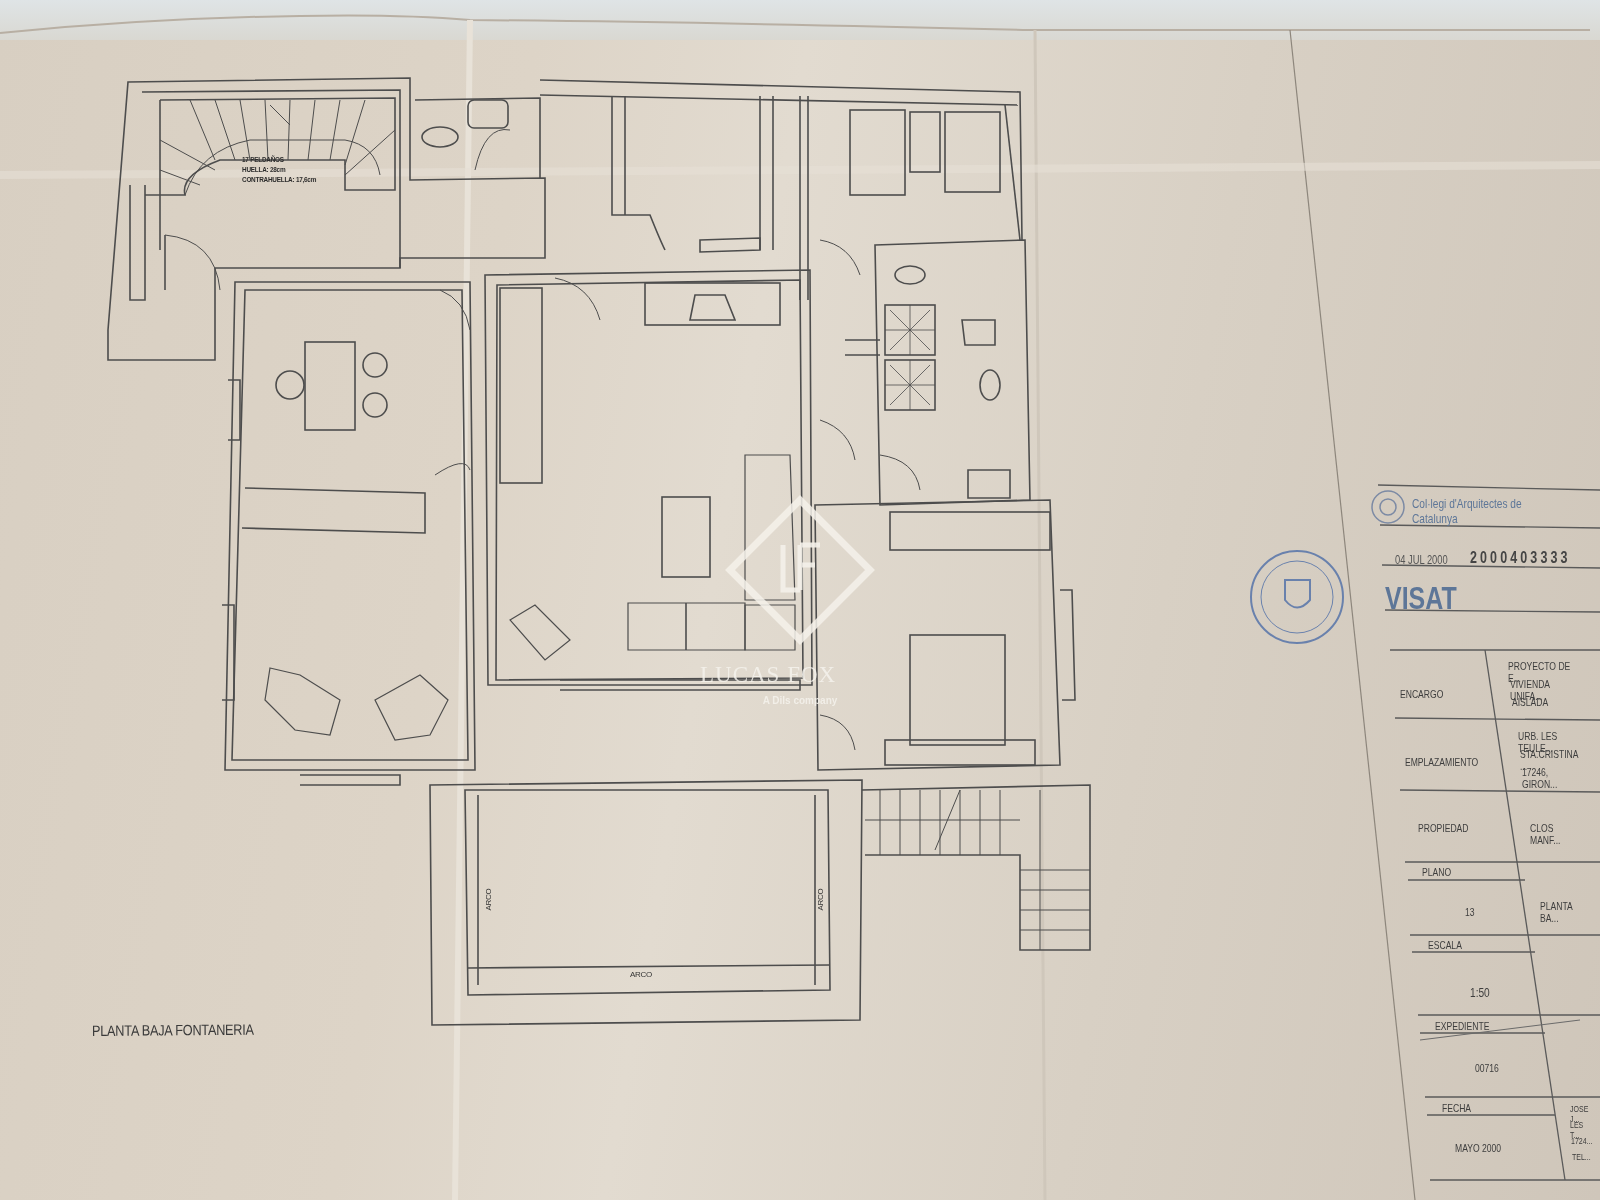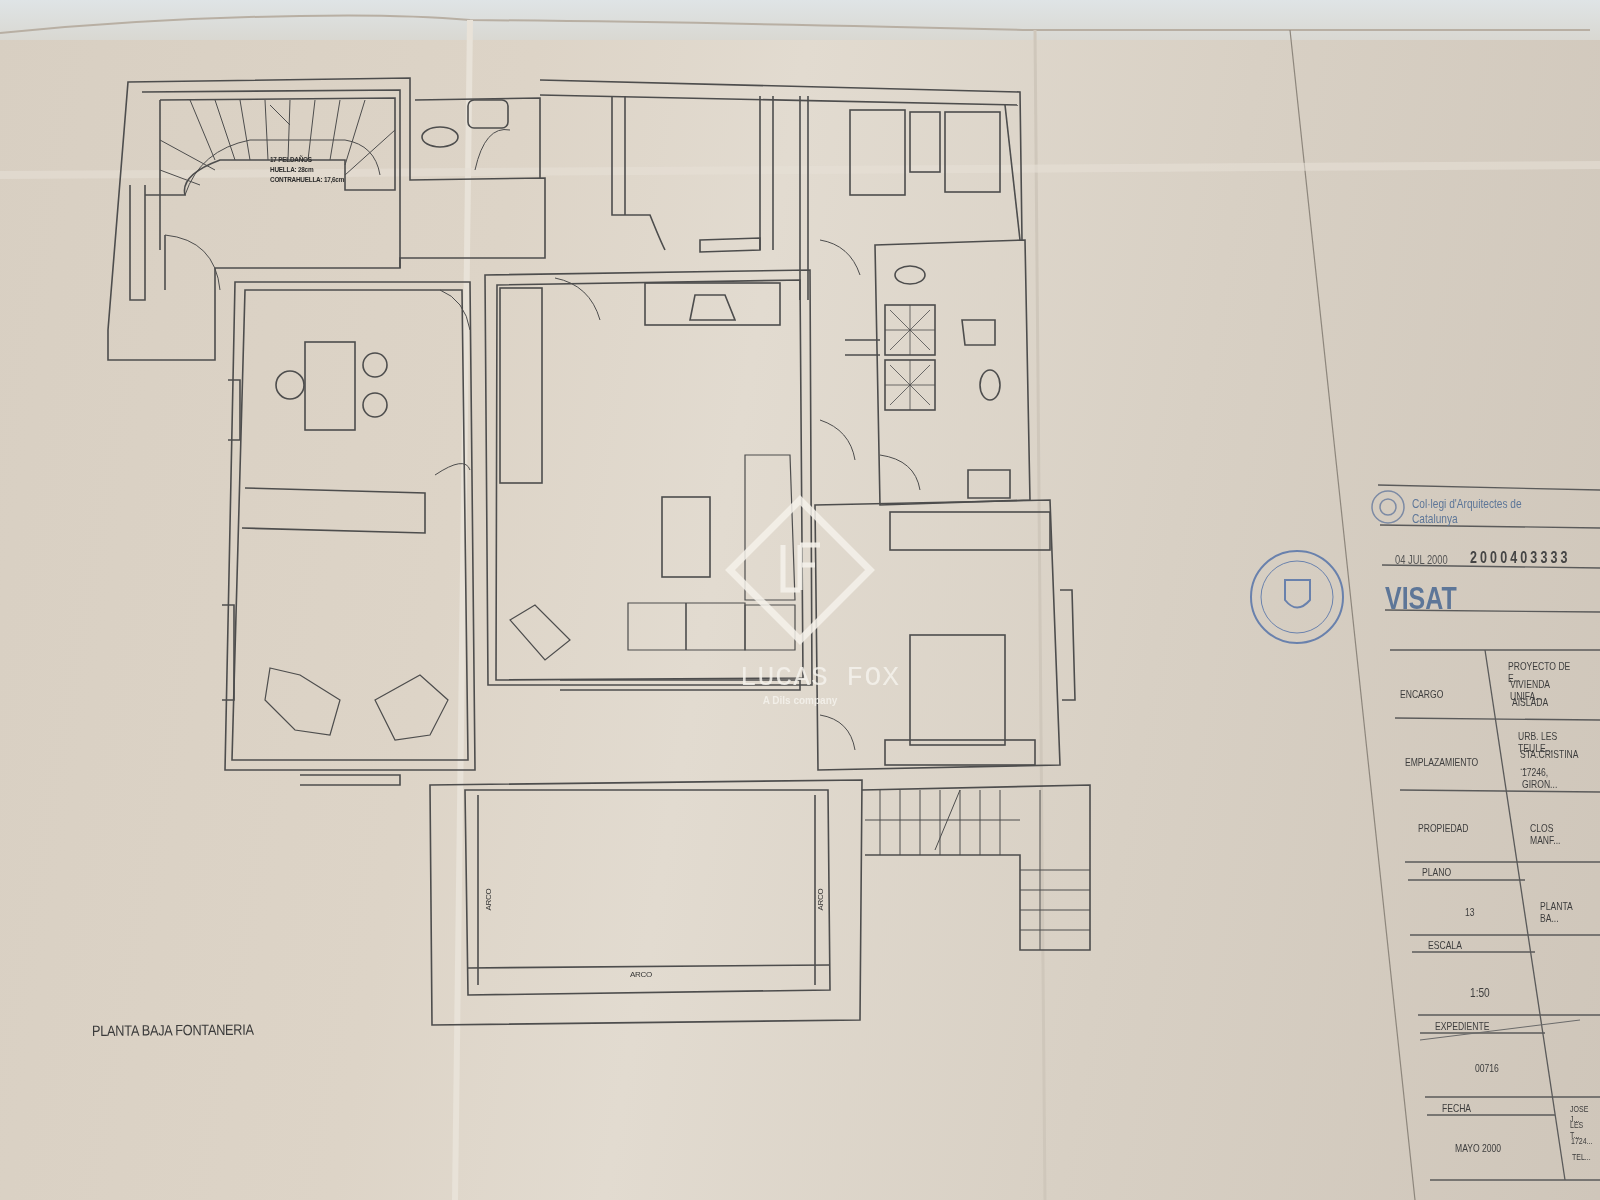--- a/index.html
+++ b/index.html
@@ -9,26 +9,26 @@
       font-family: "Liberation Sans", sans-serif;
     }
     .paper {
       position: absolute; left: 0; top: 0; width: 1600px; height: 1200px;
       background: linear-gradient(100deg, #d8cfc2 0%, #ddd4c7 30%, #e2dbd0 45%, #d8d0c4 70%, #cfc6ba 100%);
     }
     .sky { position: absolute; left: 0; top: 0; width: 1600px; height: 40px;
       background: linear-gradient(180deg, #dfe4e6 0%, #d9d8d2 100%); }
     svg.plan { position: absolute; left: 0; top: 0; }
     .lbl { position: absolute; color: #3a3a3a; font-family: "Liberation Sans Narrow", "Liberation Sans", sans-serif; letter-spacing: -0.3px; white-space: nowrap; }
-    .stair-note { left: 242px; top: 155px; font-size: 8px; line-height: 10px; font-weight: bold; color: #2c2c2c; margin-left: 28px; }
+    .stair-note { left: 242px; top: 155px; font-size: 8px; line-height: 10px; font-weight: bold; color: #2c2c2c; }
     .stair-note div { transform: scaleX(0.8); transform-origin: left; }
     .plan-title { left: 92px; top: 1022px; font-size: 15px; transform: scaleX(0.85) rotate(-0.4deg); transform-origin: left; }
     .arco { font-size: 8px; color: #333; }
-    .wm-name { position: absolute; left: 700px; top: 662px; width: 200px; text-align: right;
-      font-size: 28px; letter-spacing: 1px; color: rgba(245,242,236,0.85); font-family: Liberation Mono, monospace; }
+    .wm-name { position: absolute; left: 700px; top: 662px; width: 200px; text-align: left;
+      font-size: 23px; letter-spacing: 1px; color: rgba(245,242,236,0.85); font-family: Liberation Serif, serif; }
     .wm-sub { position: absolute; left: 700px; top: 695px; width: 200px; text-align: center;
       font-size: 10px; color: rgba(245,242,236,0.85); font-weight: bold; }
     .tb { position: absolute; font-size: 11px; color: #3d3d3d; transform: scaleX(0.78); transform-origin: left; }
     .stamp-blue { color: #5d7698; }
   </style>
 </head>
 <body>
 
 <div class="paper"></div>
 <div class="sky"></div>

